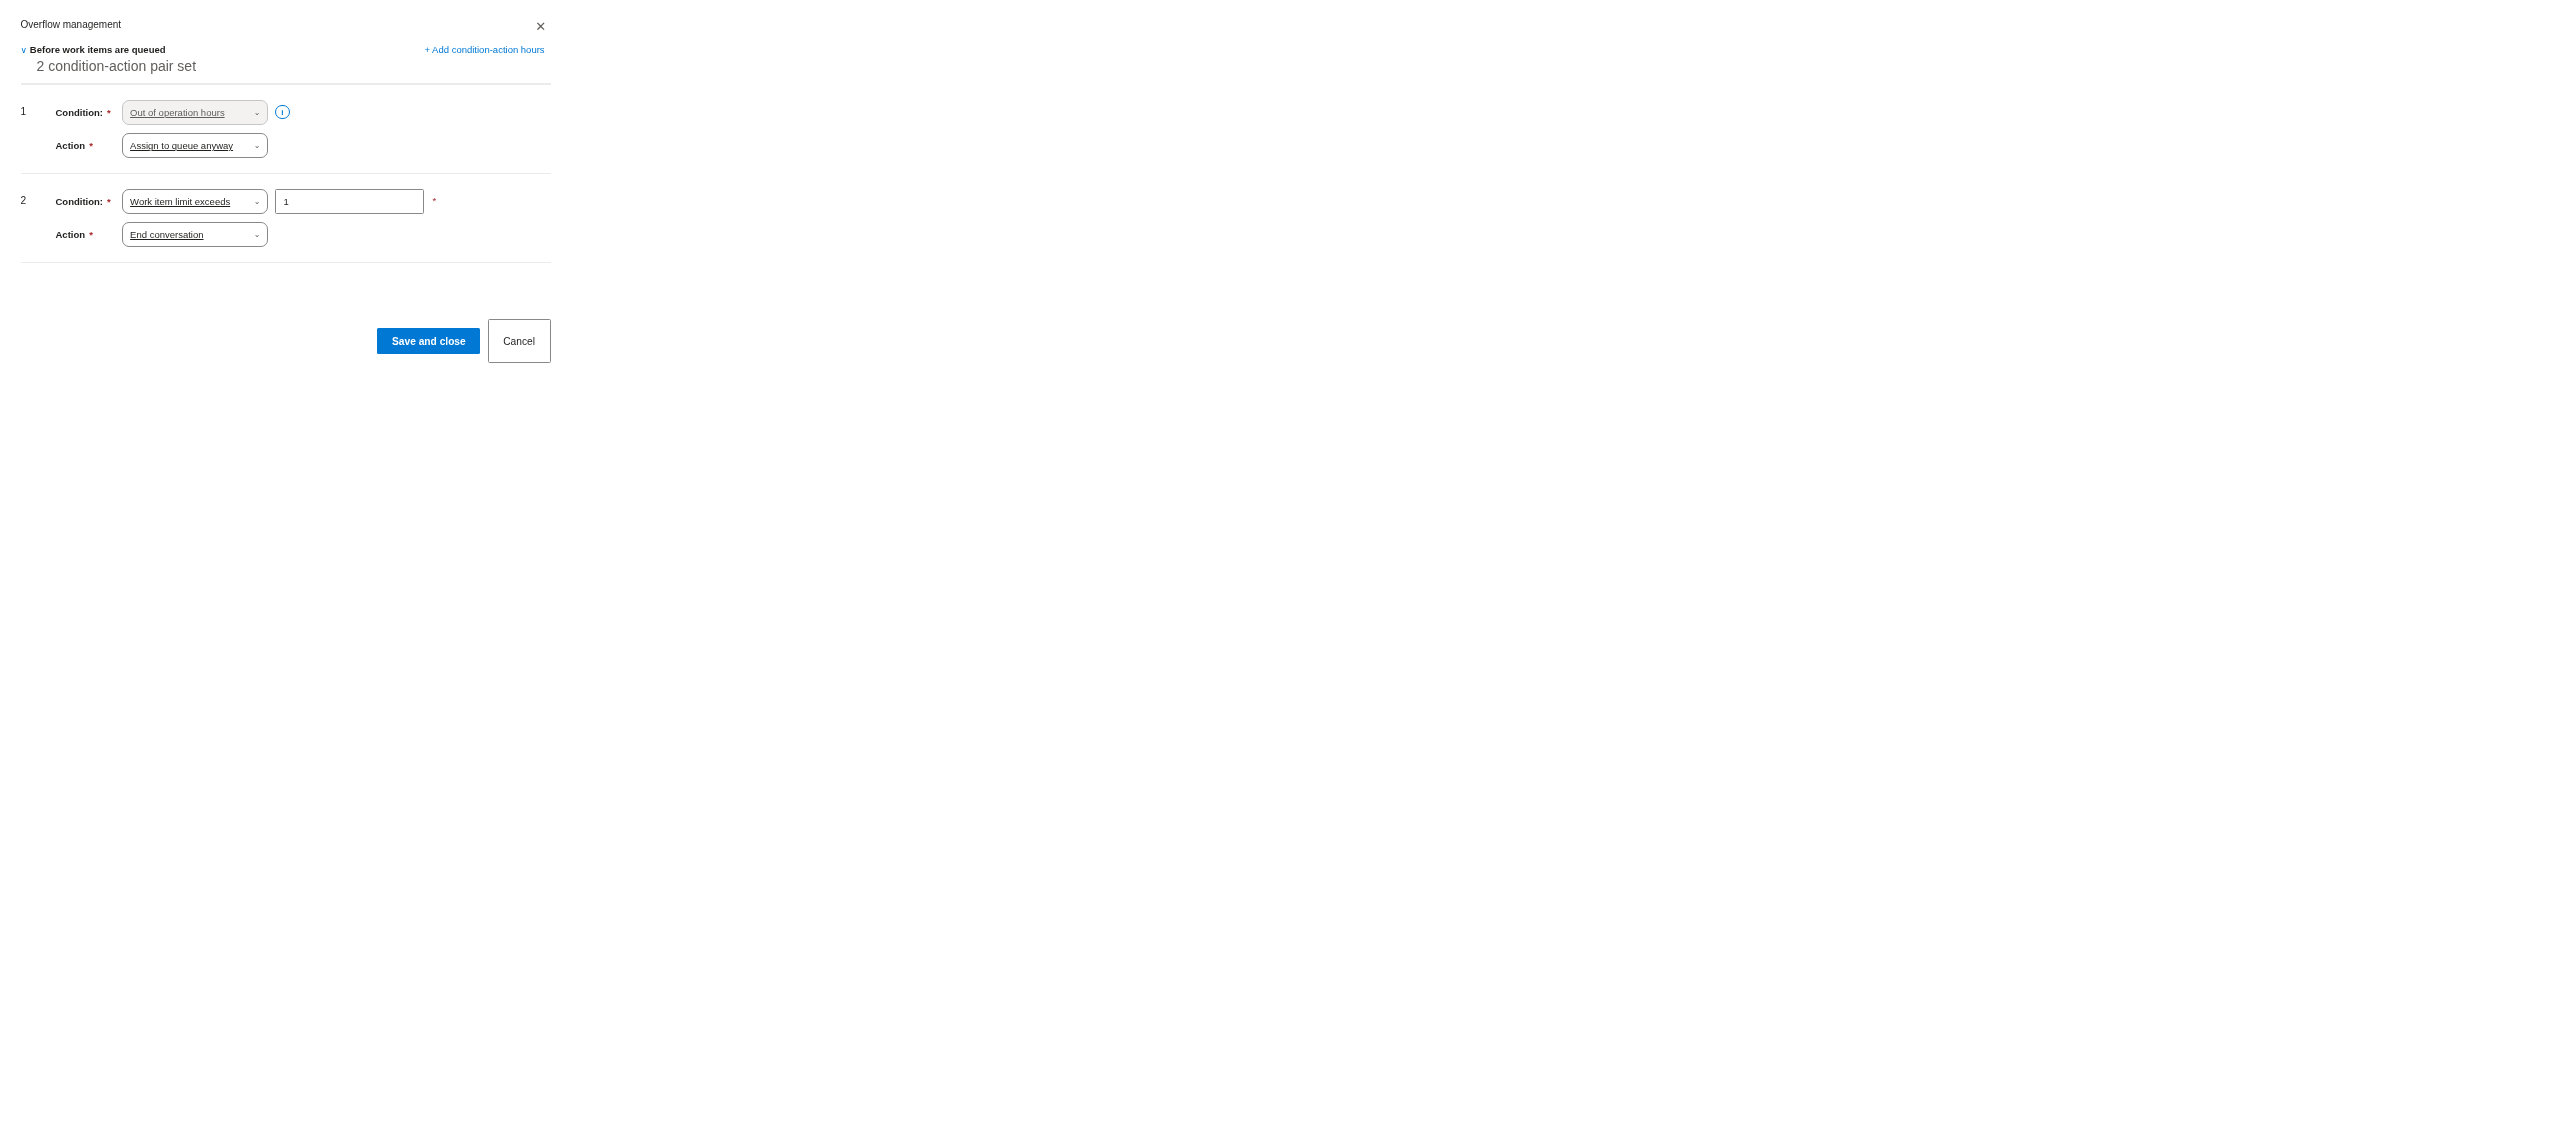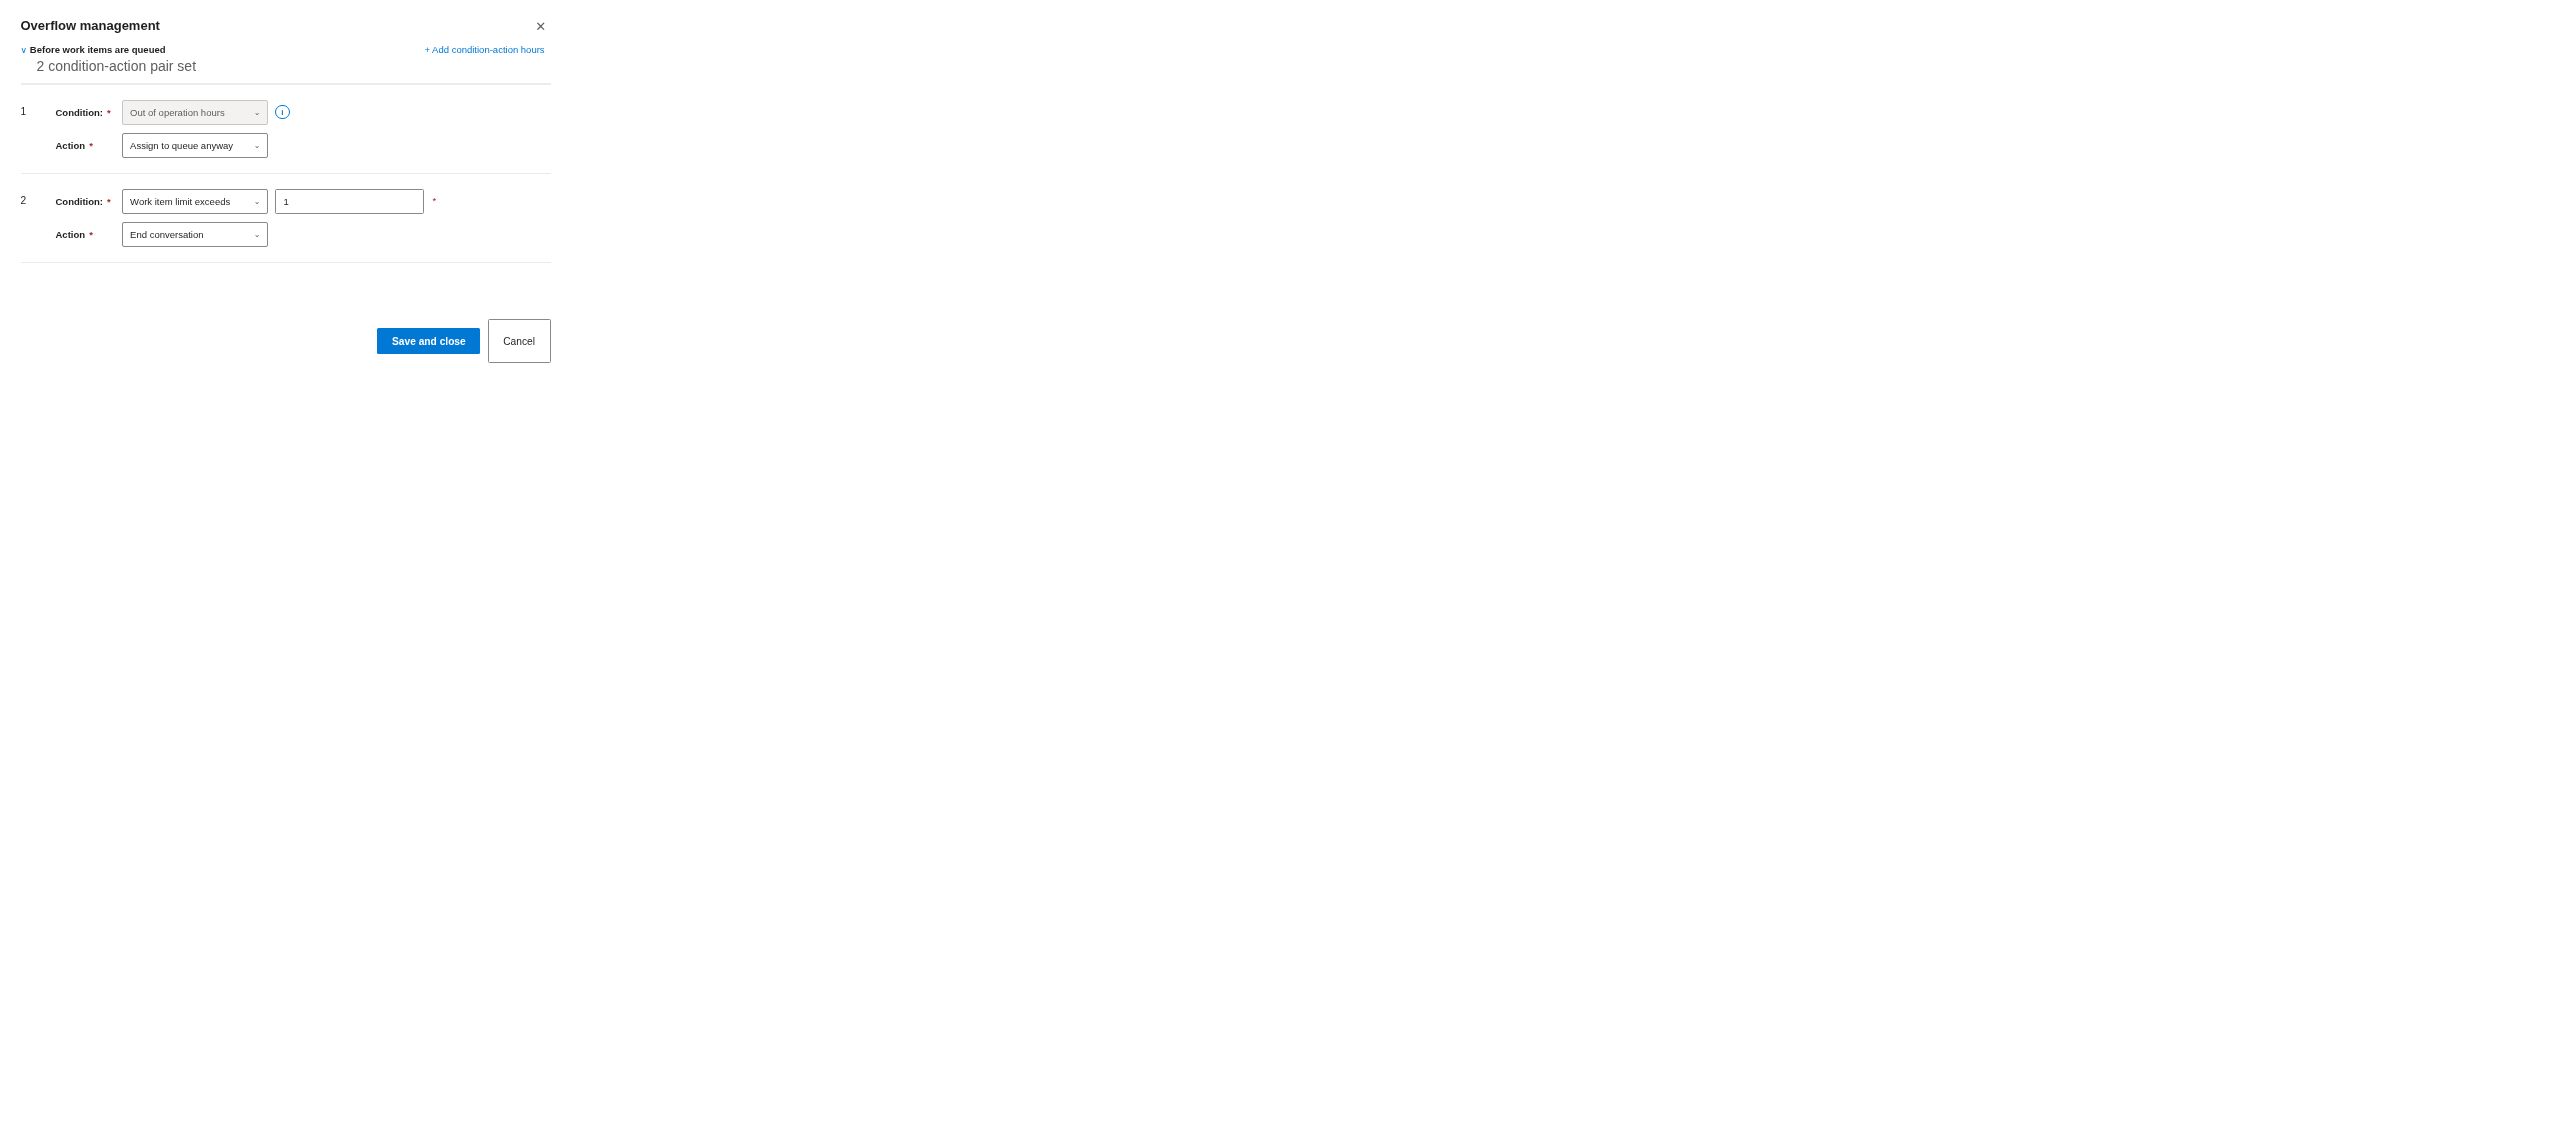--- a/index.html
+++ b/index.html
@@ -27,22 +27,22 @@
     }
 
     .dialog-header {
       display: flex;
       justify-content: space-between;
       align-items: flex-start;
       margin-bottom: 5.9px;
     }
 
     .dialog-title {
-      font-size: 13px;
-      font-weight: 700;
+      font-size: 10px;
+      font-weight: 400;
       color: #201f1e;
       line-height: 1.3;
     }
 
     .close-button {
       background: none;
       border: none;
       cursor: pointer;
       font-size: 13px;
       color: #605e5c;
@@ -171,27 +171,28 @@
       position: relative;
       display: inline-flex;
       align-items: center;
     }
 
     .select-control {
       appearance: none;
       -webkit-appearance: none;
       background: #fff;
       border: 0.7px solid #8a8886;
-      border-radius: 2px;
+      border-radius: 7px;
       padding: 4.4px 26px 4.4px 7.3px;
       font-size: 9.5px;
       color: #201f1e;
       cursor: pointer;
       min-width: 146px;
       height: 25px;
+      text-decoration: underline;
     }
 
     .select-control.disabled-look {
       background: #f3f2f1;
       color: #605e5c;
       border-color: #c8c6c4;
     }
 
     .select-chevron {
       position: absolute;

